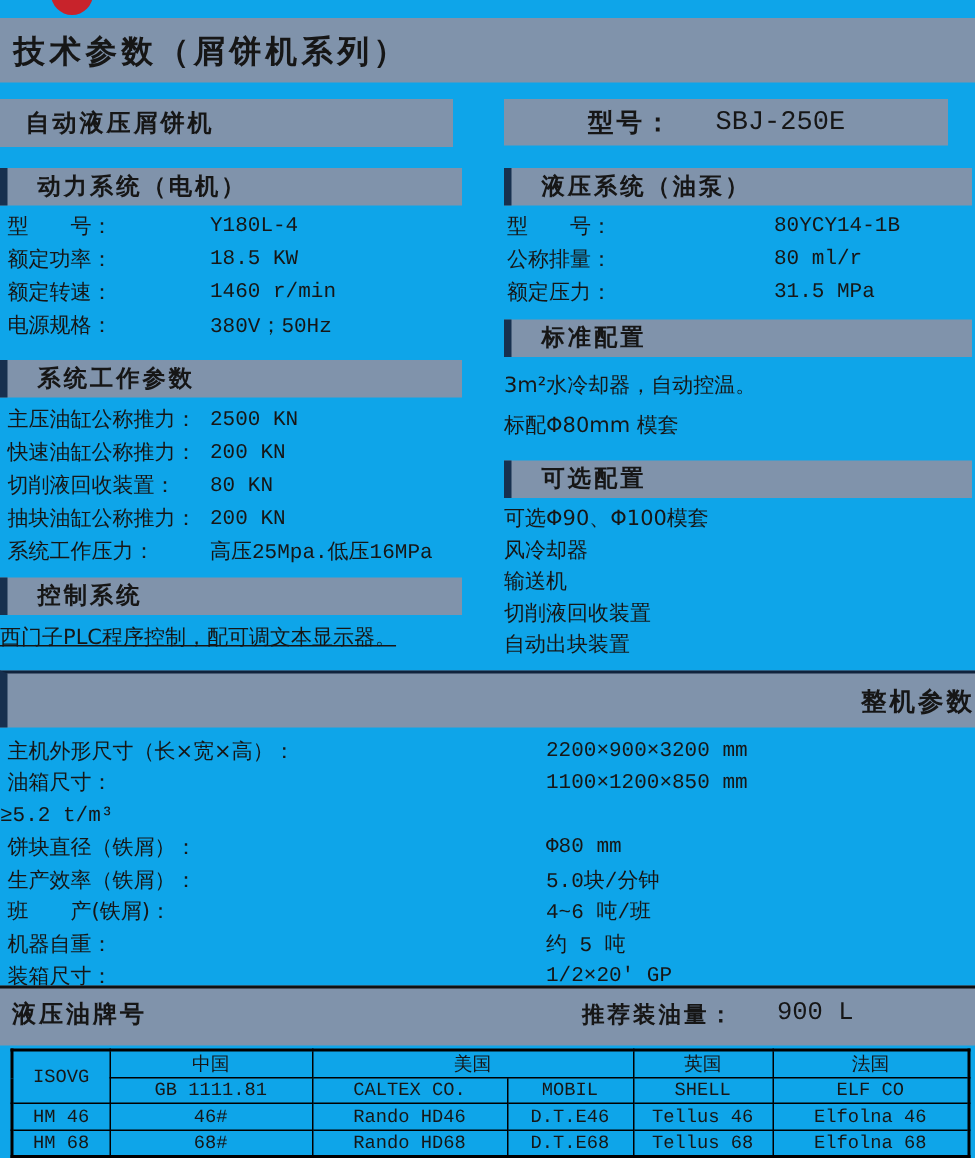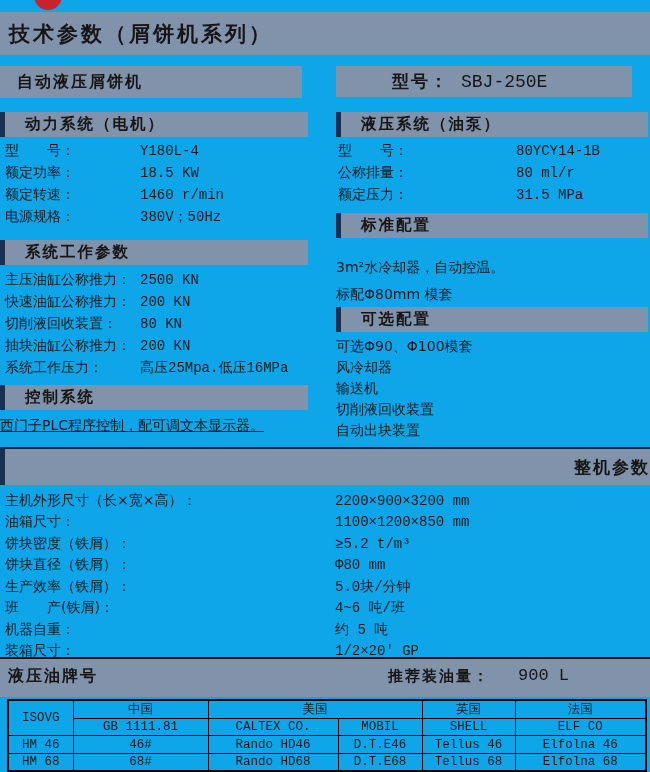--- a/index.html
+++ b/index.html
@@ -17,48 +17,48 @@
     background:#8093ab; display:flex; align-items:center; padding-left:9px;
     font-size:21px; font-weight:bold; letter-spacing:3px;
   }
   .product-bar {
     position:absolute; top:66px; left:0; width:302px; height:32px;
     background:#8093ab; display:flex; align-items:center; padding-left:17px;
     font-size:16px; font-weight:bold; letter-spacing:2px;
   }
   .model-bar {
     position:absolute; top:66px; left:336px; width:296px; height:31px;
-    background:#8093ab; display:flex; align-items:center;
+    background:#8093ab; display:flex; align-items:center;gap:16px;
   }
   .model-label { margin-left:56px; font-size:17px; font-weight:bold; letter-spacing:2px; }
   .model-value { margin-left:12px; font-family:"Liberation Mono", monospace; font-size:18px; }
   .section { position:absolute; }
   .sec-bar {
     height:25px; background:#8093ab; border-left:5px solid #17304f;
     display:flex; align-items:center; padding-left:20px;
     font-size:15.5px; font-weight:bold; letter-spacing:2px;
   }
   .kv { display:flex; align-items:center; height:22px; font-size:14px; }
   .kv .k { white-space:pre; flex:none; }
   .kv .v { font-family:"Liberation Mono", monospace; font-size:14px; white-space:pre; }
   .cols-left .kv .k   { width:140px; padding-left:5px; }
   .cols-right .kv .k  { width:180px; padding-left:2px; }
   .rows { margin-top:3px; }
   .lines { font-size:14px; }
-  .sec-standard .lines { margin-top:16px; }
+  .sec-standard .lines { margin-top:6px; }
   .sec-standard .line { height:27px; line-height:27px; }
   .sec-optional .lines { margin-top:4px; }
   .sec-optional .line { height:21px; line-height:21px; }
   .sec-control .lines { margin-top:5px;text-decoration:underline; }
   .sec-control .line { height:21px; line-height:21px; }
   .sec-overall .sec-bar {
     height:38px; font-size:17px; border-top:2px solid #10233c;justify-content:flex-end;
   }
   .sec-overall .rows { margin-top:5px; }
-  .sec-overall .kv { height:21.5px; }
+  .sec-overall .kv { height:21.5px;gap:29px; }
   .sec-overall .kv .k { width:335px; padding-left:5px; }
   .oil-bar {
     position:absolute; top:657px; left:0; width:650px; height:40px;
     background:#8093ab; border-top:2px solid #101010;
   }
   .oil-title {
     position:absolute; left:8px; top:7px; font-size:16px; font-weight:bold; letter-spacing:2px;
   }
   .oil-reco-label {
     position:absolute; left:388px; top:8px; font-size:15px; font-weight:bold; letter-spacing:2px;
@@ -210,21 +210,20 @@
     <div class="rows">
       <div class="kv">
           <span class="k">主机外形尺寸（长×宽×高）：</span>
           <span class="v">2200×900×3200 mm</span>
         </div>
       <div class="kv">
           <span class="k">油箱尺寸：</span>
           <span class="v">1100×1200×850 mm</span>
         </div>
       <div class="kv">
-          <span class="k">饼块密度（铁屑）：</span>
           <span class="v">≥5.2 t/m³</span>
         </div>
       <div class="kv">
           <span class="k">饼块直径（铁屑）：</span>
           <span class="v">Φ80 mm</span>
         </div>
       <div class="kv">
           <span class="k">生产效率（铁屑）：</span>
           <span class="v">5.0块/分钟</span>
         </div>

